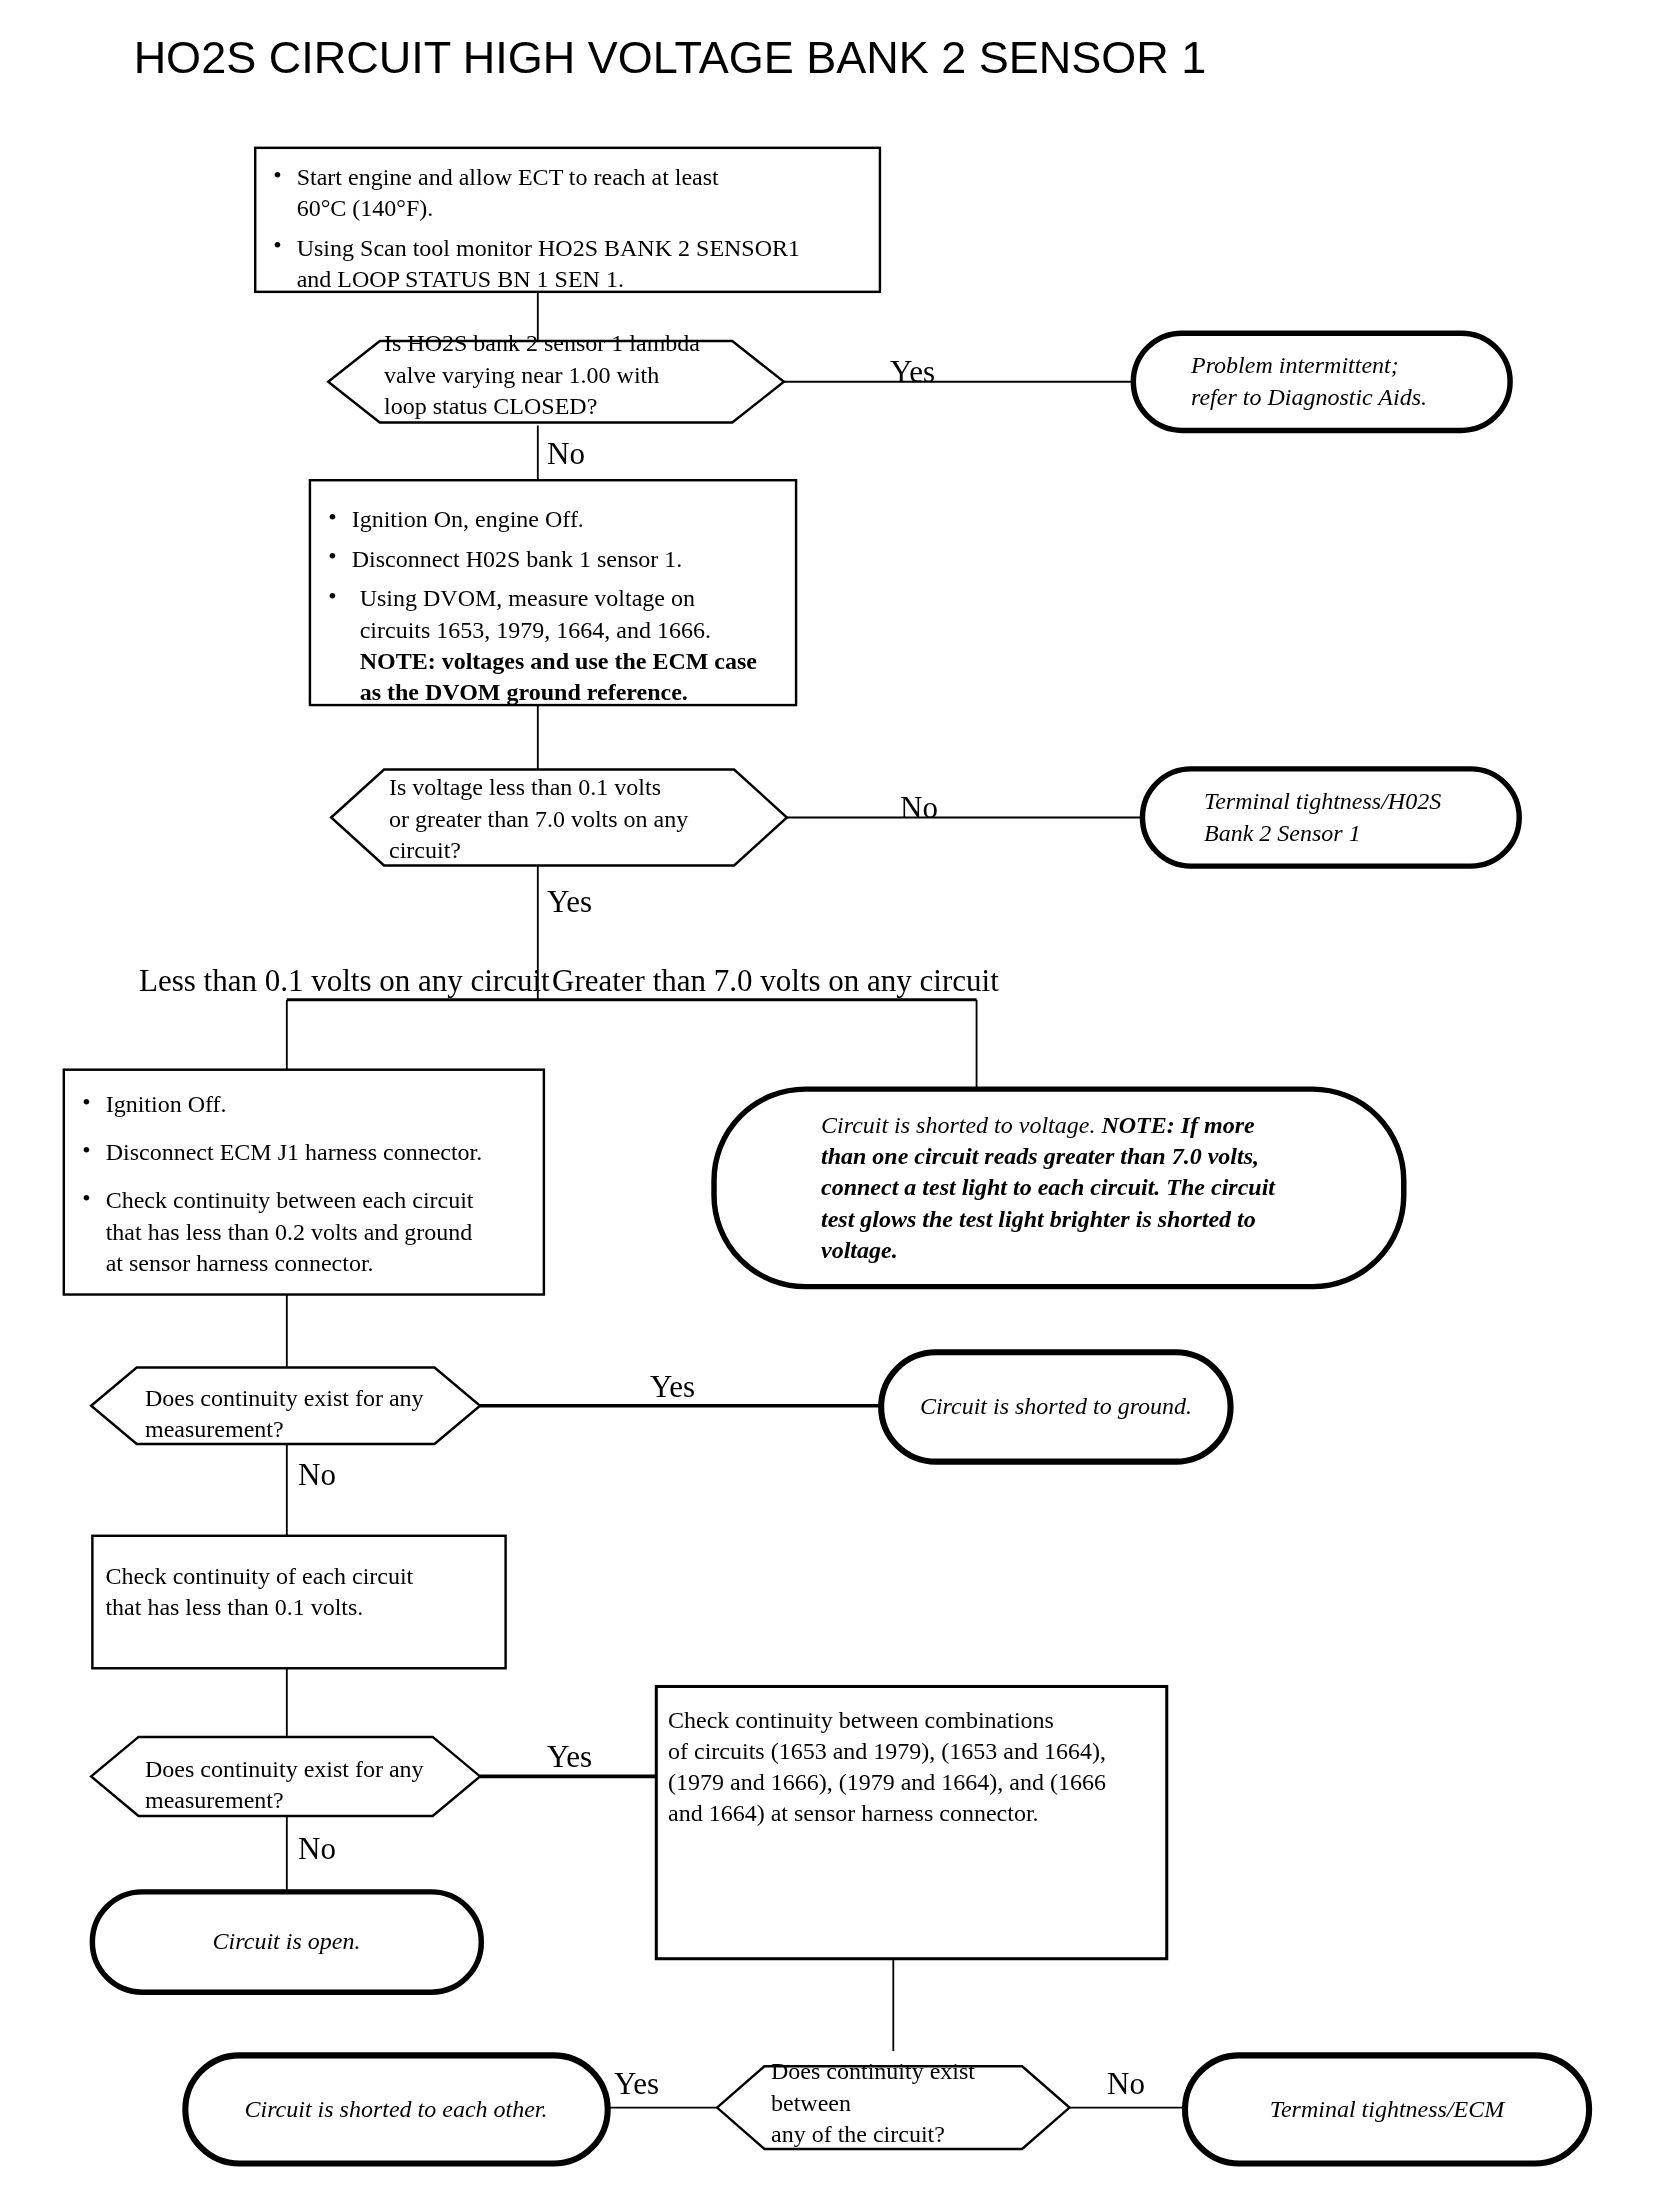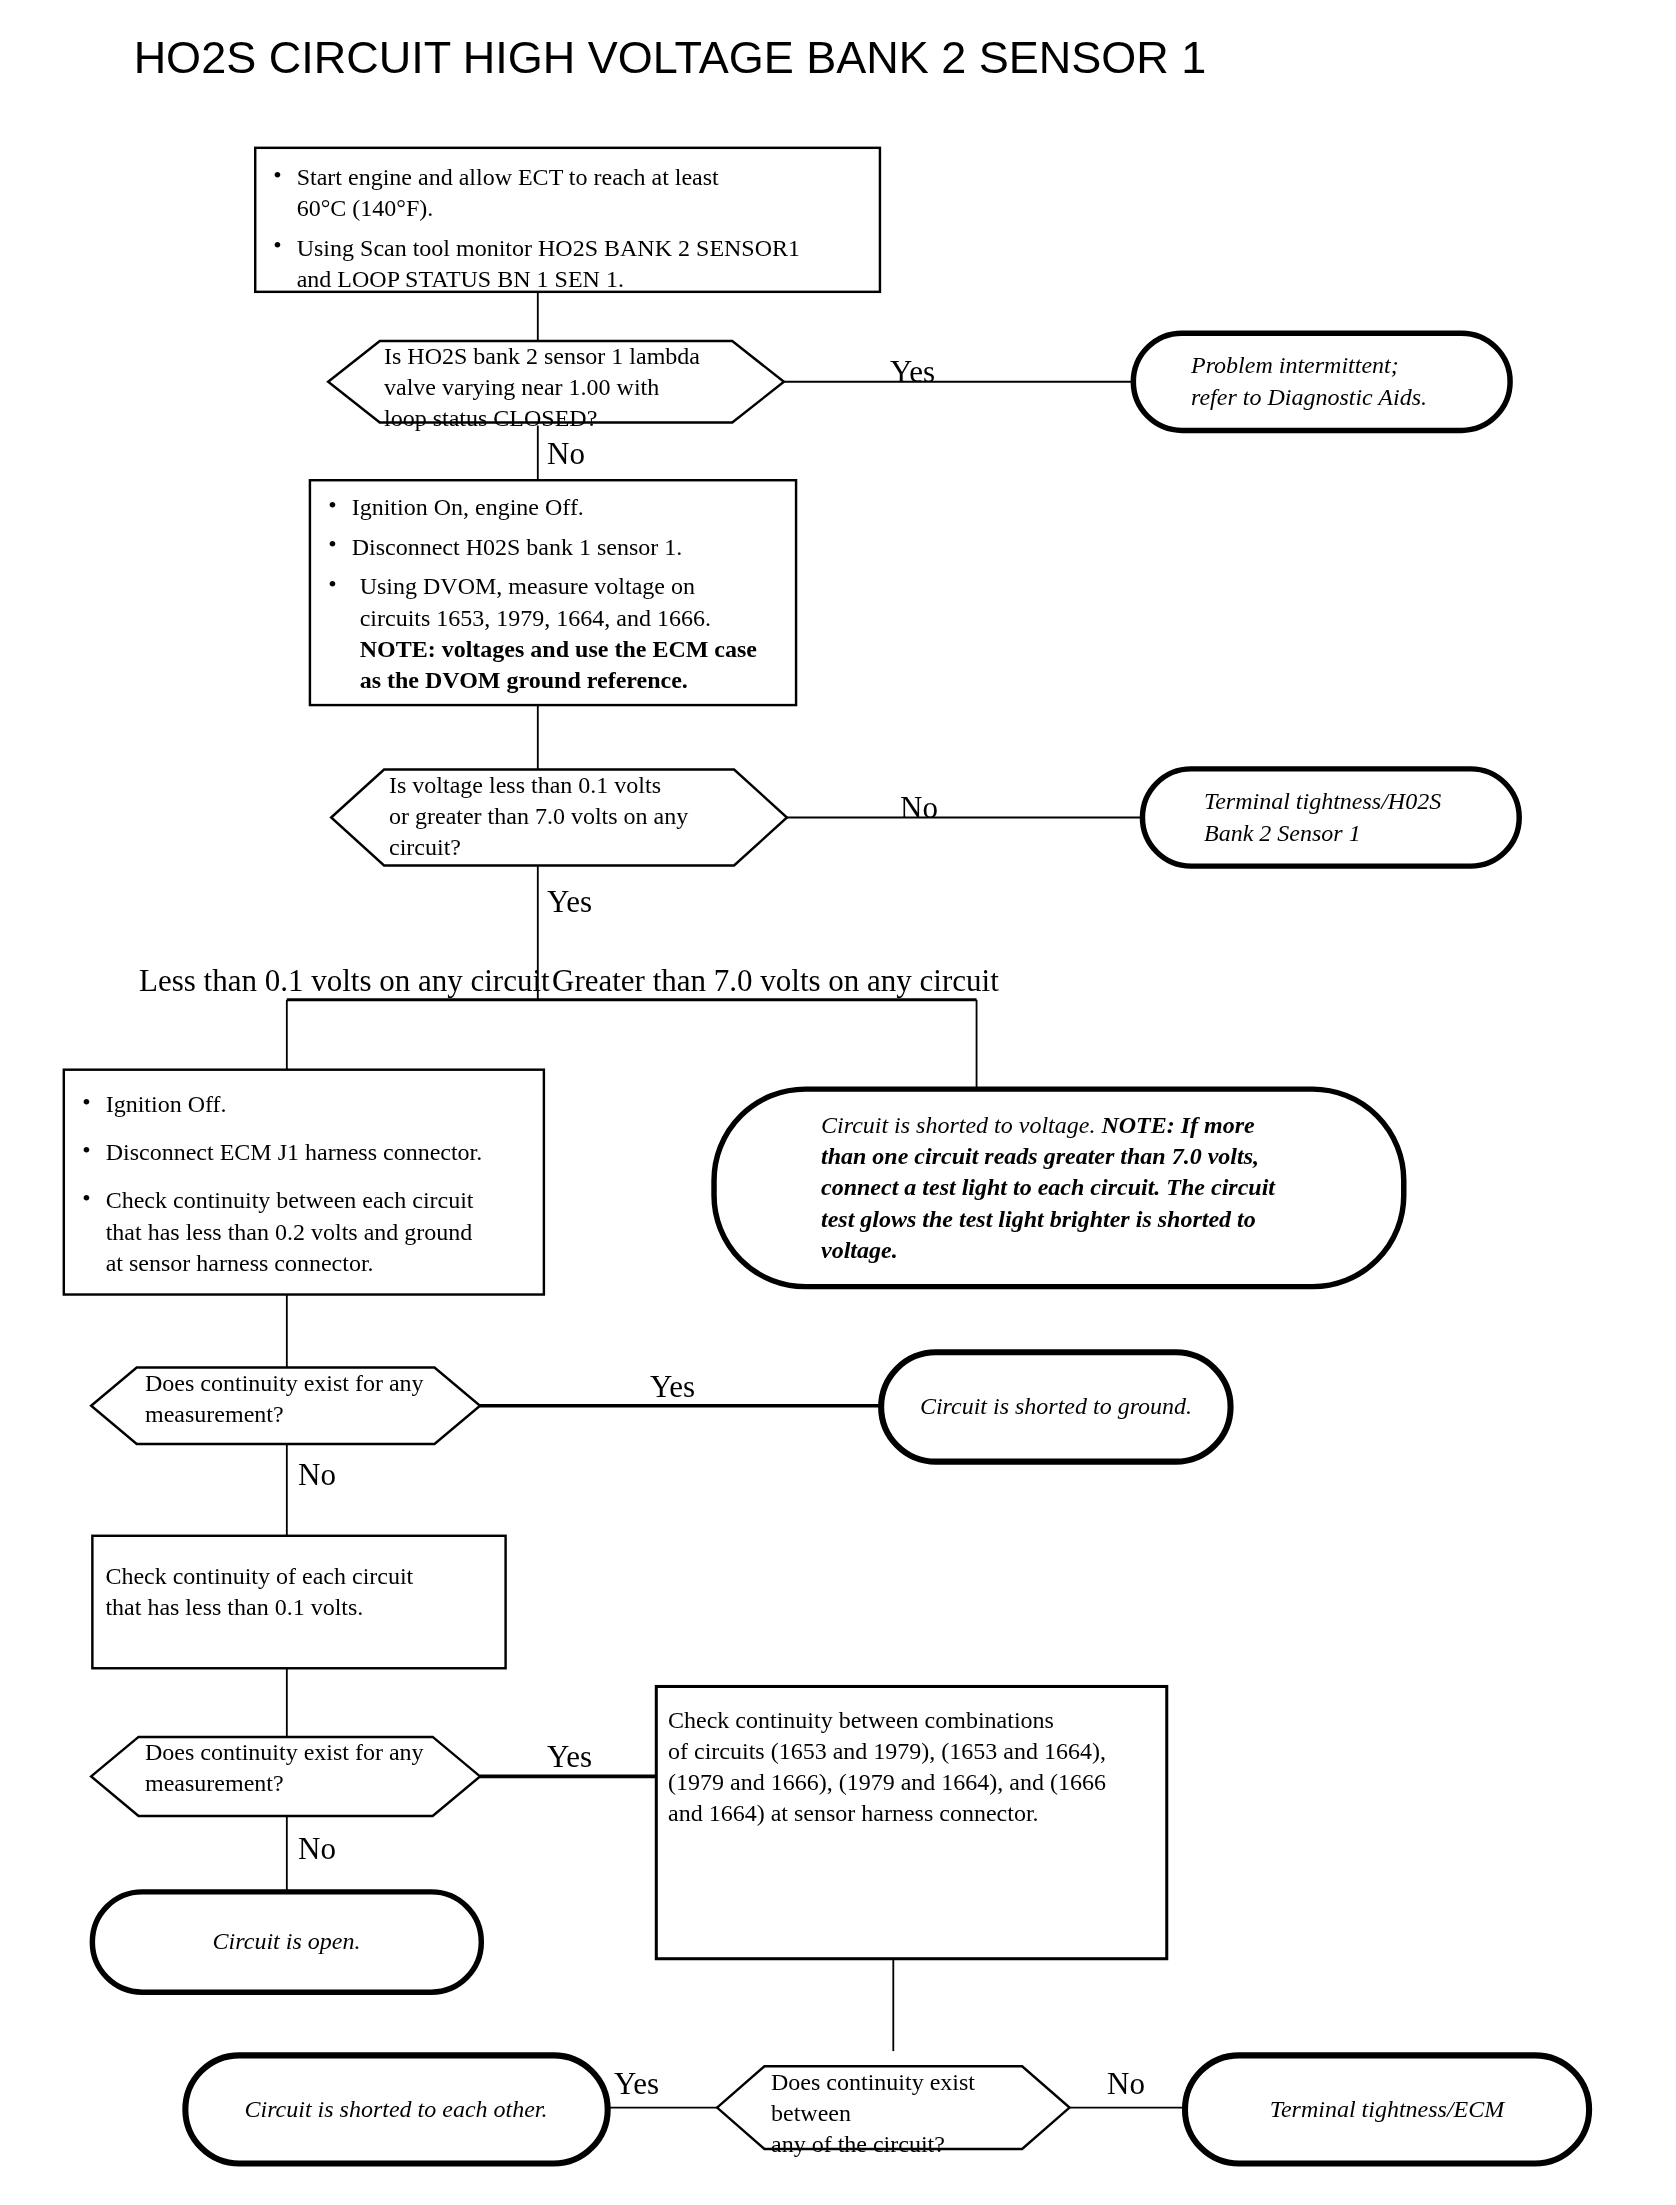--- a/index.html
+++ b/index.html
@@ -48,21 +48,21 @@
     line-height:1.3;
   }
   ul.bl > li.indent{padding-left:40px;}
   ul.bl > li.indent::before{left:8.5px;}
   .b{font-weight:bold;}
 
   
   .hexwrap{
     position:absolute;
     display:flex;
-    align-items:flex-start;
+    align-items:flex-end;
   }
   .hextext{
     font-size:24px;
     line-height:1.30;
     padding-left:0px;
   }
 
   
   .termtext{
     position:absolute;
@@ -194,21 +194,21 @@
   <div class="elabel" style="left:547px; top:435px;">No</div>
 
   <div class="termtext" style="left:1191px; top:333px; width:286px; height:97px;">
     <div>
       <div>Problem intermittent;</div>
       <div>refer to Diagnostic Aids.</div>
     </div>
   </div>
 
   <div class="node" style="left:310px; top:483px; width:486px; height:220px;">
-    <div class="proc-inner" style="padding-top:9px;">
+    <div class="proc-inner" style="padding-top:21px;">
       <ul class="bl">
         <li>
           <span>Ignition On, engine Off.</span>
         </li>
         <li>
           <span>Disconnect H02S bank 1 sensor 1.</span>
         </li>
         <li class="indent">
           <span>Using DVOM, measure voltage on</span><br>
           <span>circuits 1653, 1979, 1664, and 1666.</span><br>

